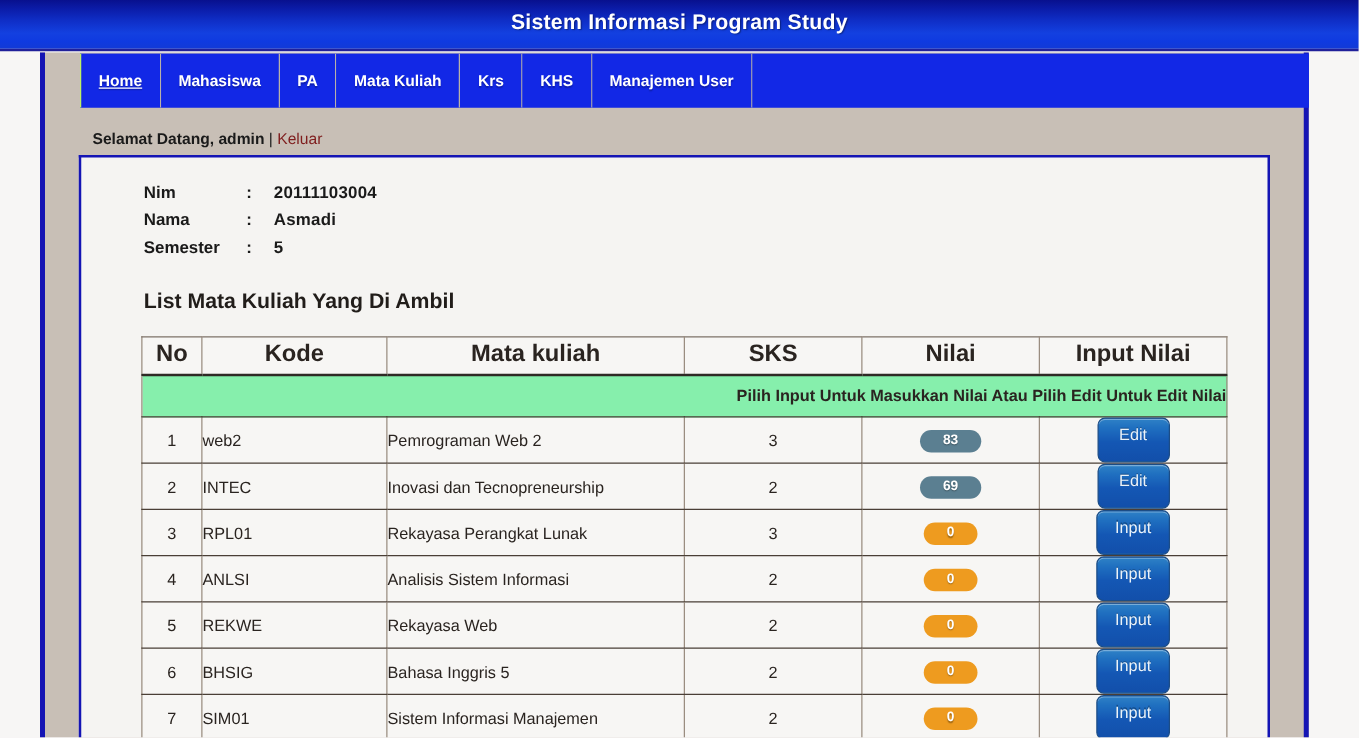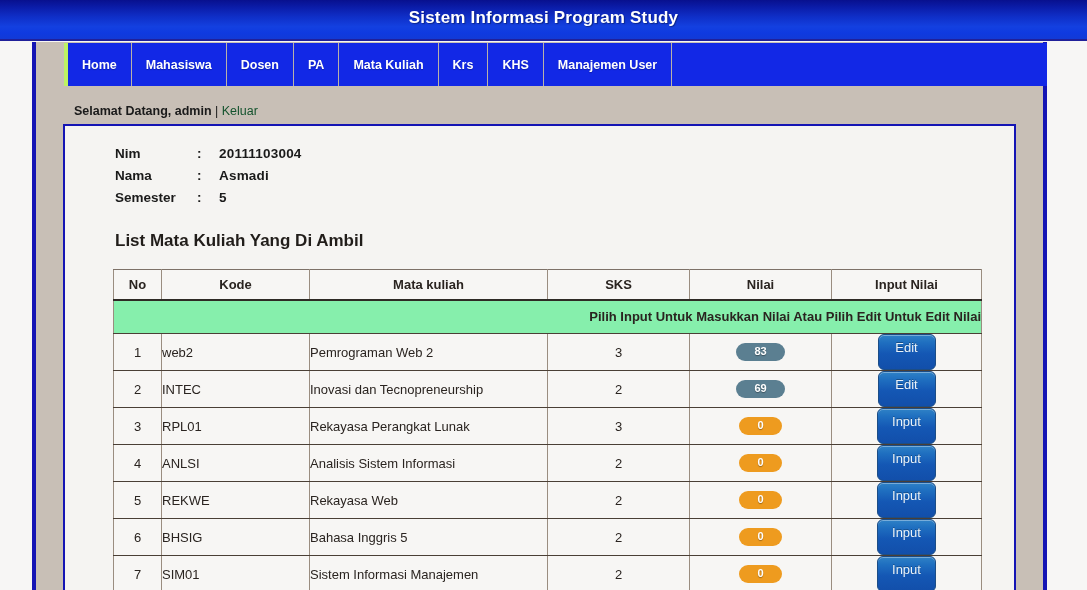--- a/index.html
+++ b/index.html
@@ -71,35 +71,35 @@
     padding: 0 14px;
     color: #ffffff;
     font-size: 12.5px;
     font-weight: bold;
     border-right: 1px solid #b9b1a8;
     background: #1228e6;
     cursor: pointer;
     white-space: nowrap;
     text-shadow: 0 1px 1px rgba(0,0,0,.25);
   }
-  .nav-item:first-child { border-left: 4px solid #bef264; }
+  .nav-item:first-child { border-left: 1px solid #bef264; text-decoration: underline; }
   .nav-filler { flex: 1 1 auto; background: #1228e6; }
 
   
   #welcome {
     position: absolute;
     left: 38px; top: 62px;
     font-size: 12.5px;
     color: #1a1a1a;
     font-weight: bold;
     font-family: "Liberation Sans", sans-serif;
   }
   #welcome .sep { font-weight: normal; color: #1a1a1a; }
   #logout-link {
-    color: #14532d;
+    color: #7f1d1d;
     font-weight: normal;
     text-decoration: none;
     cursor: pointer;
   }
 
   
   #content {
     position: absolute;
     left: 27px; top: 82px;
     width: 953px;
@@ -146,21 +146,21 @@
     border-top: 1px solid #4a3f36;
     border-bottom: 1px solid #4a3f36;
     padding: 0;
     height: 34px;
     font-size: 13px;
     color: #2a2420;
   }
   table#mk-table thead th {
     font-weight: bold;
     text-align: center;
-    font-size: 13px;
+    font-size: 19px;
     border-top: 1px solid #7d7168;
     border-bottom: 2px solid #2e2a25;
     background: #f7f6f4;
     height: 30px;
   }
   .col-no    { width: 48px; }
   .col-kode  { width: 148px; }
   .col-mk    { width: 238px; }
   .col-sks   { width: 142px; }
   .col-nilai { width: 142px; }
@@ -232,23 +232,20 @@
   </div>
 
   <div id="container">
 
     <div id="nav">
         <div class="nav-item">
           <span>Home</span>
         </div>
         <div class="nav-item">
           <span>Mahasiswa</span>
-        </div>
-        <div class="nav-item">
-          <span>Dosen</span>
         </div>
         <div class="nav-item">
           <span>PA</span>
         </div>
         <div class="nav-item">
           <span>Mata Kuliah</span>
         </div>
         <div class="nav-item">
           <span>Krs</span>
         </div>

